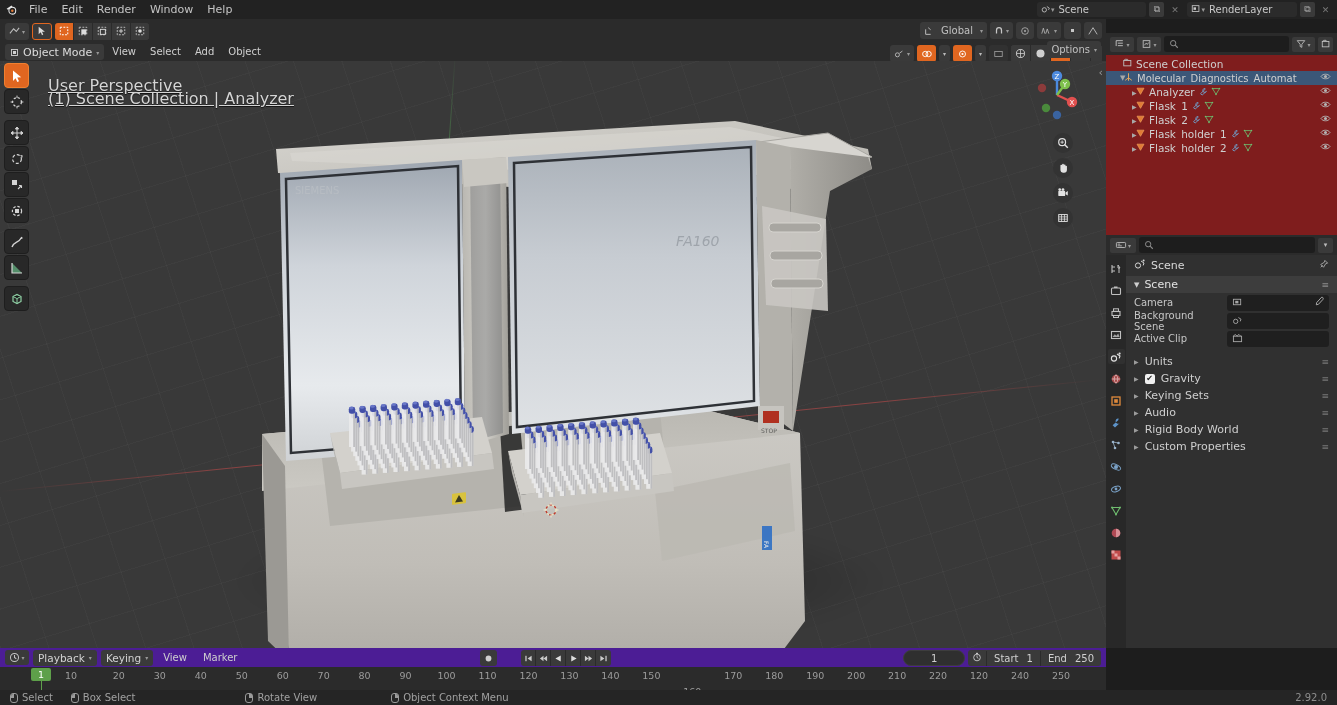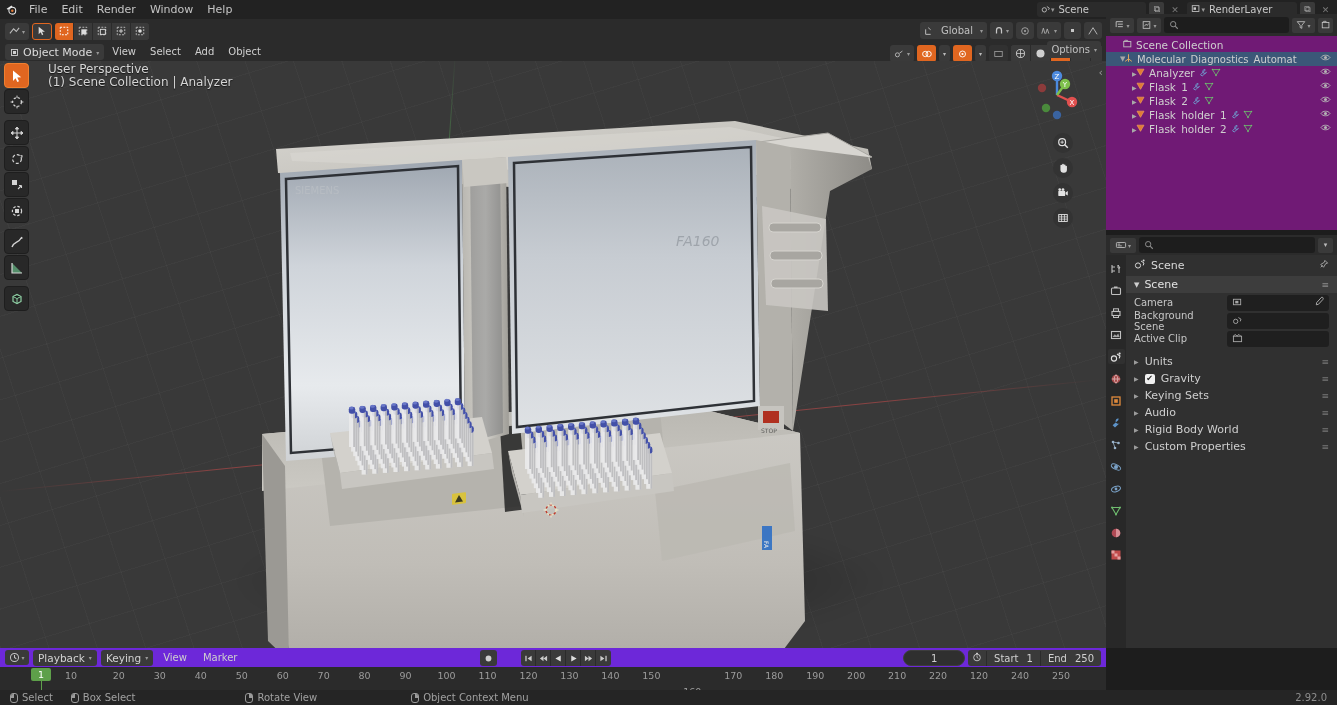--- a/index.html
+++ b/index.html
@@ -64,22 +64,22 @@
     display:flex;align-items:center;gap:4px;height:16px;background:#3a3a3a;
     border-radius:3px;padding:0 5px;font-size:11px;color:#dcdcdc;
   }
   .vmenu { padding:0 6px; height:16px;line-height:16px; font-size:10px; color:#cfcfcf; }
   .vp-header-right { position:absolute; right:4px; top:3px; display:flex; gap:3px; align-items:center; }
   .vp-header2-right { position:absolute; right:4px; top:2px; display:flex; gap:3px; align-items:center; }
 
   
   .vp-canvas { position:absolute; left:0; top:42px; width:1106px; height:587px; overflow:hidden; }
   .vp-overlay-text {
-    position:absolute; left:48px; top:2px; font-size:12px; color:#d5d5d5;
-    line-height:13px; text-shadow:0 1px 1px rgba(0,0,0,.6); pointer-events:none;
+    position:absolute; left:48px; top:18px; font-size:16px; color:#d5d5d5;
+    line-height:13px; text-shadow:0 1px 1px rgba(0,0,0,.6); pointer-events:none;text-decoration:underline;
   }
   .vp-tools {
     position:absolute; left:4px; top:2px; width:25px;
     display:flex; flex-direction:column; gap:0px;
   }
   .tool {
     width:25px;height:25px;background:#282828;border-radius:4px;margin-bottom:1px;
     display:flex;align-items:center;justify-content:center;
     border:1px solid #1e1e1e;
   }
@@ -88,21 +88,21 @@
 
   .nav-gizmo { position:absolute; right:18px; top:3px; width:62px; height:62px; }
   .nav-btns { position:absolute; right:33px; top:72px; display:flex; flex-direction:column; gap:5px; }
   .nav-btn {
     width:20px;height:20px;border-radius:50%;background:#333;
     display:flex;align-items:center;justify-content:center;color:#ddd;font-size:11px;
   }
   .vp-collapse { position:absolute; right:3px; top:5px; color:#9a9a9a; font-size:11px; }
 
   
-  .outliner { position:absolute; left:1106px; top:14px; width:231px; height:216px; background:#701a75; }
+  .outliner { position:absolute; left:1106px; top:33px; width:231px; height:216px; background:#7f1d1d; }
   .out-header {
     height:22px; background:#2b2b2b; display:flex; align-items:center; gap:3px; padding:0 4px;
   }
   .search-box {
     flex:1; height:16px; background:#1d1d1d; border-radius:3px;
     display:flex; align-items:center; padding:0 5px; gap:4px; color:#7d7d7d; font-size:10px;
   }
   .out-rows { padding-top:2px; font-size:10.5px; }
   .out-row {
     display:flex; align-items:center; height:14px; padding-left:4px; position:relative; gap:3px;
@@ -145,21 +145,21 @@
     display:flex;align-items:center;gap:6px;height:17px;padding:0 8px;font-size:11px;
     color:#cecece; position:relative; margin-top:0px;
   }
   .subpanel .grip { position:absolute; right:8px; color:#777; font-size:9px; }
   .chk {
     width:10px;height:10px;background:#f0f0f0;border-radius:2px;color:#222;
     display:flex;align-items:center;justify-content:center;font-size:8px;line-height:1;
   }
 
   
-  .timeline { position:absolute; left:0; top:648px; width:1106px; height:42px; background:#6d28d9; }
+  .timeline { position:absolute; left:0; top:648px; width:1106px; height:42px; background:#4c1d95; }
   .tl-header { height:19px; display:flex; align-items:center; gap:4px; padding-left:5px; position:relative; }
   .tl-dd {
     display:flex;align-items:center;gap:4px;height:16px;background:#3a3a3a;border-radius:3px;
     padding:0 5px;font-size:10.5px;color:#d3d3d3;
   }
   .tl-center { position:absolute; left:480px; top:2px; display:flex; gap:4px; align-items:center; }
   .rec-btn { width:17px;height:16px;background:#3a3a3a;border-radius:3px;display:flex;align-items:center;justify-content:center;}
   .play-group { display:flex; background:#3a3a3a; border-radius:3px; overflow:hidden; }
   .play-group div { width:15px;height:16px;display:flex;align-items:center;justify-content:center;font-size:8px;color:#ccc;border-right:1px solid #2b2b2b;}
   .tl-right { position:absolute; right:5px; top:2px; display:flex; gap:3px; align-items:center; }
@@ -1848,20 +1848,20 @@
       <span>Select</span>
     </div>
     <div class="sb-item" style="margin-left:18px;">
       <span class="mouse-ic l"></span>
       <span>Box Select</span>
     </div>
     <div class="sb-item" style="margin-left:110px;">
       <span class="mouse-ic m"></span>
       <span>Rotate View</span>
     </div>
-    <div class="sb-item" style="margin-left:94px;">
+    <div class="sb-item" style="margin-left:74px;">
       <span class="mouse-ic r"></span>
       <span>Object Context Menu</span>
     </div>
     <div class="sb-version">2.92.0</div>
   </div>
 
 </div>
 
 </body></html>

